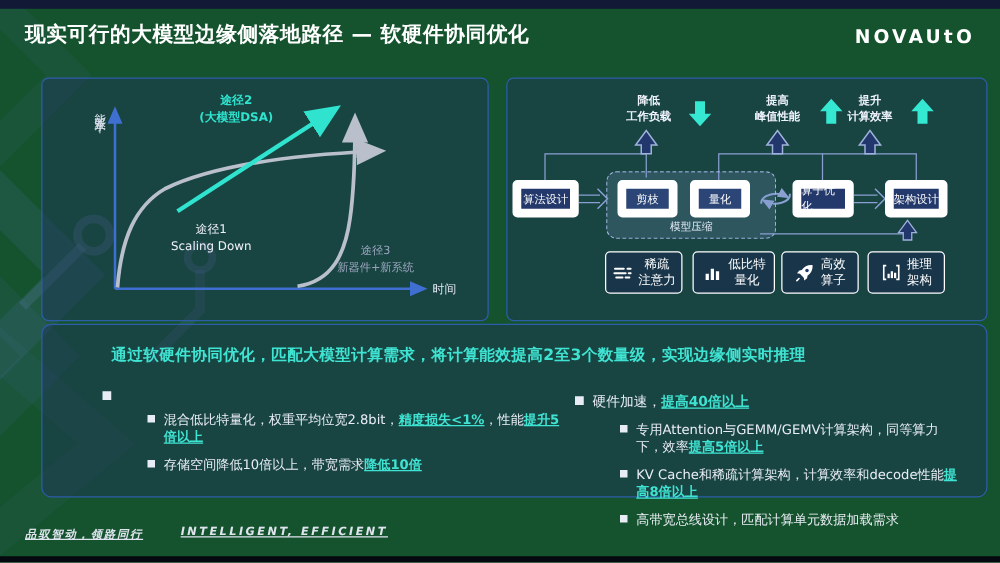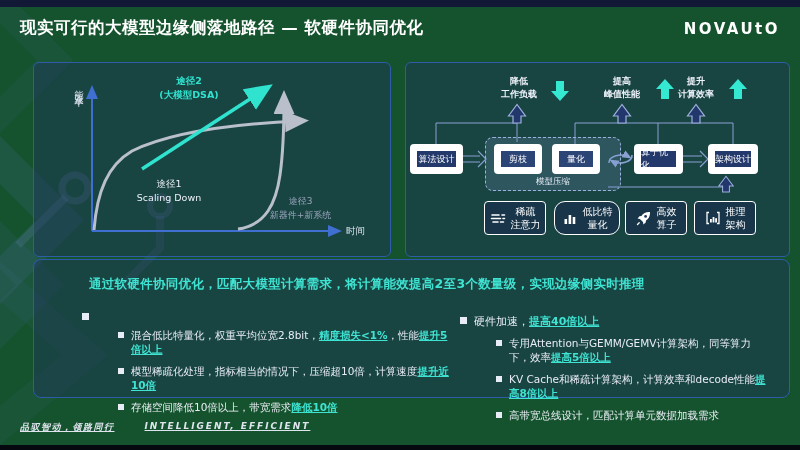--- a/index.html
+++ b/index.html
@@ -167,21 +167,21 @@
             <path d="M1.5 8.5 h9"></path>
             <path d="M13 8.5 h1.5"></path>
             <path d="M3 12 h5 M10.5 12 h3"></path>
         </g>
       </svg>
       <div class="cbox-text">
         <div>稀疏</div>
         <div>注意力</div>
       </div>
     </div>
-    <div class="cbox" style="left:148px;width:66px;border-radius:11px;">
+    <div class="cbox" style="left:148px;width:66px;">
       <svg width="16" height="16" viewBox="0 0 16 16">
         <g fill="#ffffff">
             <rect x="2.5" y="9" width="2.6" height="5"></rect>
             <rect x="6.6" y="5" width="2.6" height="9"></rect>
             <rect x="10.7" y="7" width="2.6" height="7"></rect>
           </g>
       </svg>
       <div class="cbox-text">
         <div>低比特</div>
         <div>量化</div>
@@ -223,24 +223,20 @@
       <div class="col">
         <div class="li li-top">
           <span class="sq"></span>
         </div>
         <div class="li li-sub">
           <span class="sq"></span>
           <span><span>混合低比特量化，权重平均位宽2.8bit，</span><span class="hl">精度损失&lt;1%</span><span>，性能</span><span class="hl">提升5倍以上</span></span>
         </div>
         <div class="li li-sub">
           <span class="sq"></span>
-          <span><span>模型稀疏化处理，指标相当的情况下，压缩超10倍，计算速度</span><span class="hl">提升近10倍</span></span>
-        </div>
-        <div class="li li-sub">
-          <span class="sq"></span>
           <span><span>存储空间降低10倍以上，带宽需求</span><span class="hl">降低10倍</span></span>
         </div>
       </div>
       <div class="col">
         <div class="li li-top">
           <span class="sq"></span>
           <span><span>硬件加速，</span><span class="hl">提高40倍以上</span></span>
         </div>
         <div class="li li-sub">
           <span class="sq"></span>

